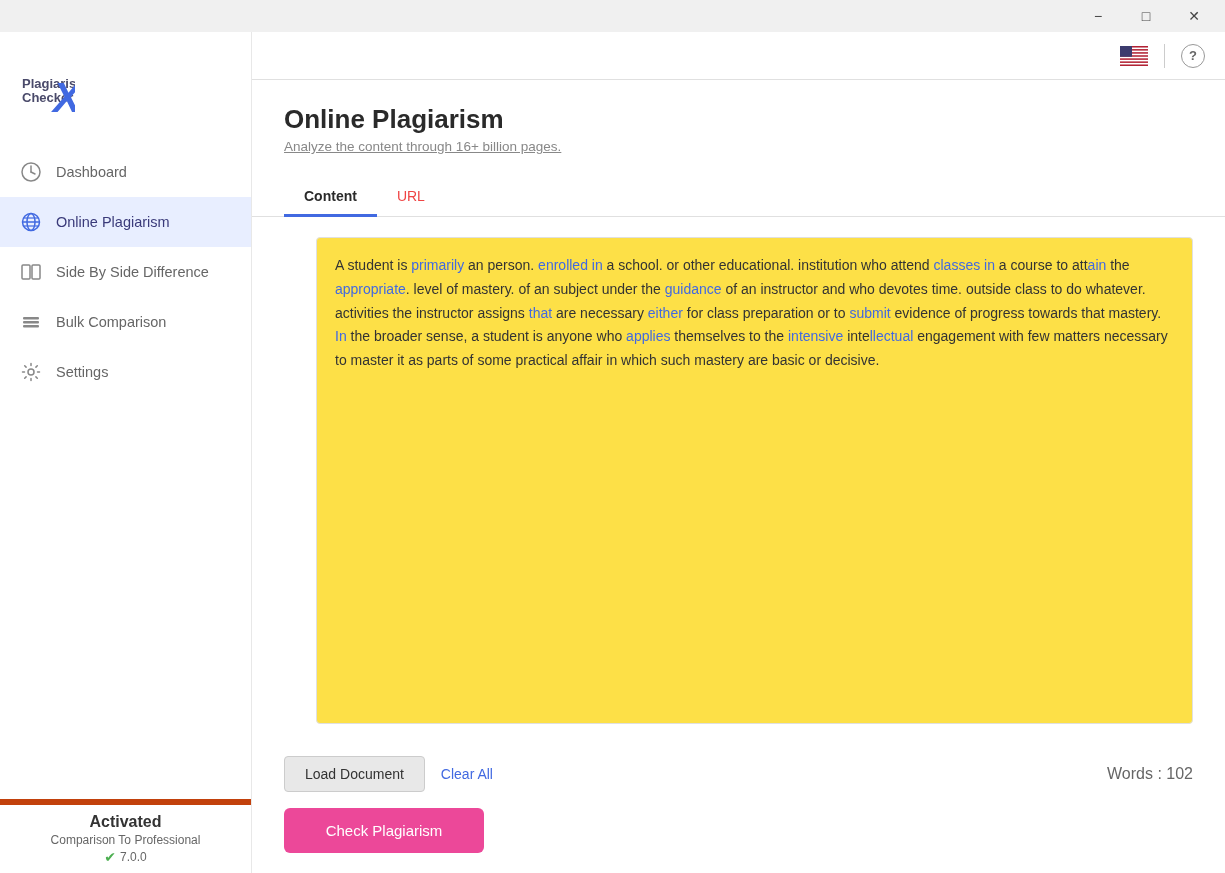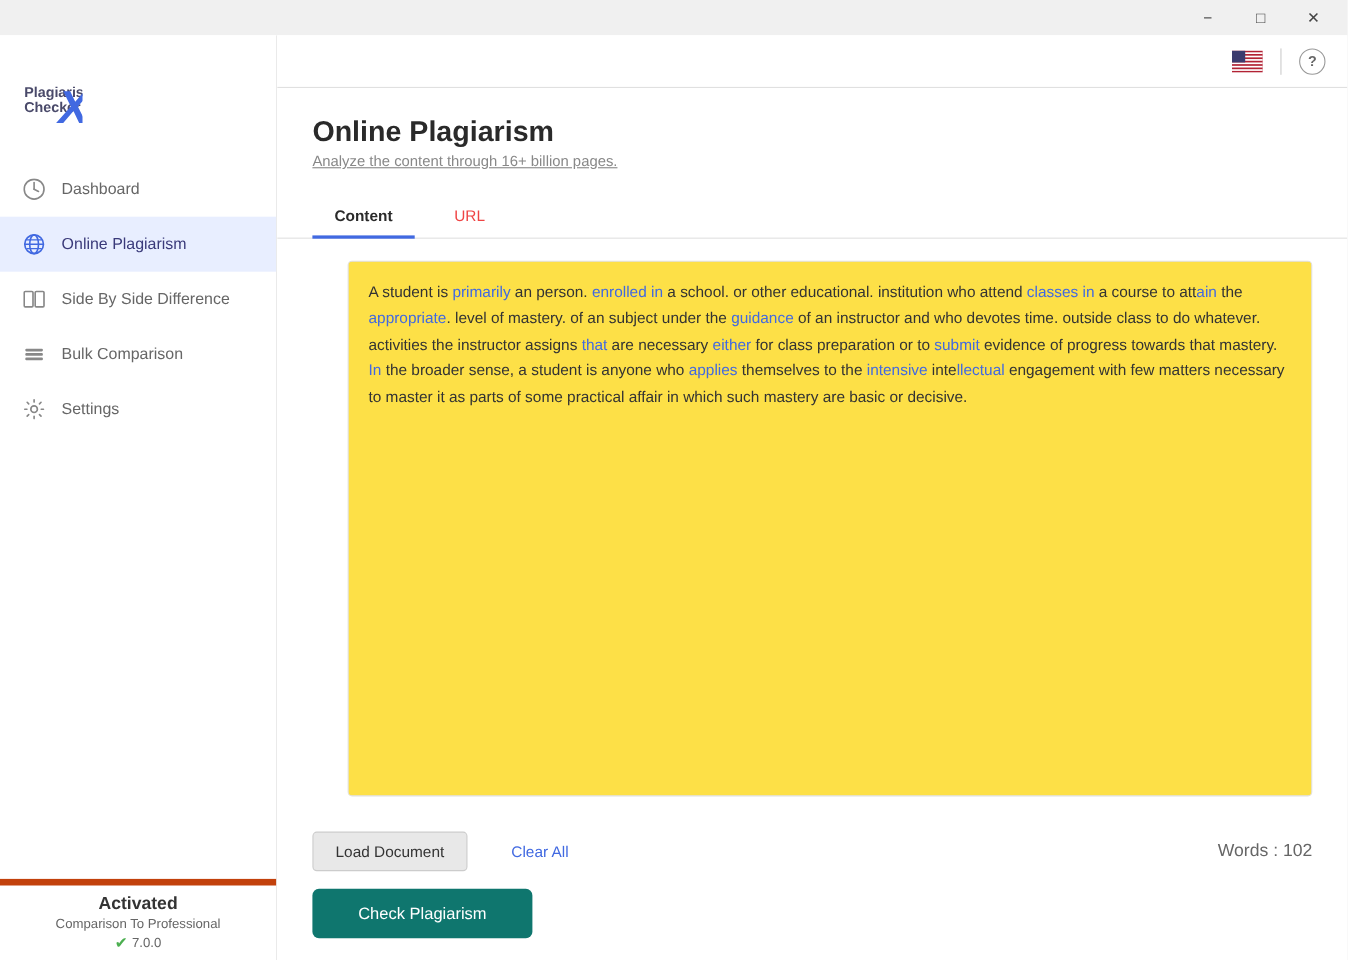--- a/index.html
+++ b/index.html
@@ -195,21 +195,21 @@
     .page-subtitle {
       font-size: 13.5px;
       color: #888;
       margin-top: 4px;
       text-decoration: underline;
     }
 
     
     .tabs-bar {
       display: flex;
-      gap: 16px;
+      gap: 0;
       padding: 16px 49px 0 32px;
       border-bottom: 1px solid #e0e0e0;
       margin-top: 8px;
     }
 
     .tab {
       padding: 10px 20px;
       font-size: 14px;
       cursor: pointer;
       color: #ef4444;
@@ -248,21 +248,21 @@
 
     .text-editor .highlighted {
       color: #4169e1;
     }
 
     
     .bottom-toolbar {
       padding: 12px 32px 16px 32px;
       display: flex;
       align-items: center;
-      gap: 24px;
+      gap: 0;
     }
 
     .word-count {
       margin-left: auto;
       font-size: 16px;
       color: #666;
     }
 
     .load-doc-btn {
       padding: 9px 20px;
@@ -282,21 +282,21 @@
       color: #4169e1;
       cursor: pointer;
     }
 
     .check-plagiarism-row {
       padding: 0 32px 20px 32px;
     }
 
     .check-btn {
       padding: 14px 40px;
-      background: #0f766e;
+      background: #ec4899;
       color: white;
       border: none;
       border-radius: 6px;
       font-size: 15px;
       font-weight: 500;
       cursor: pointer;
       width: 200px;
     }
   </style>
 </head>

